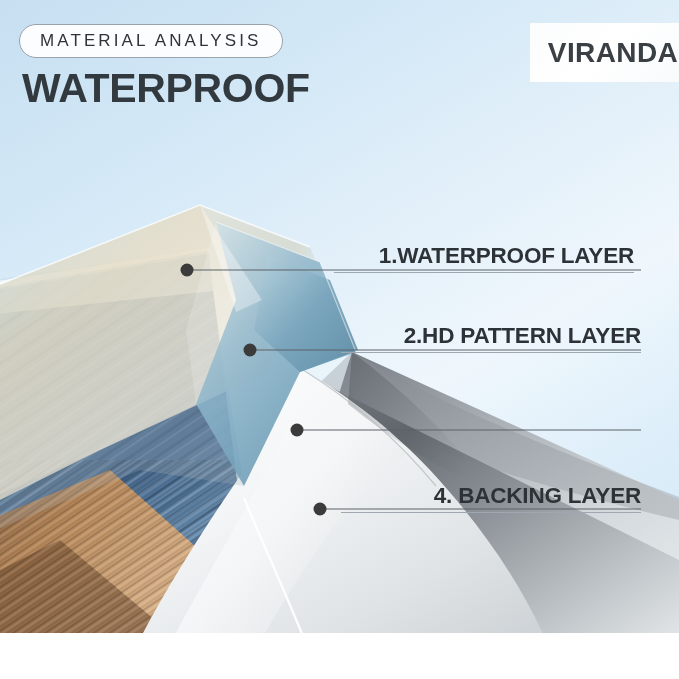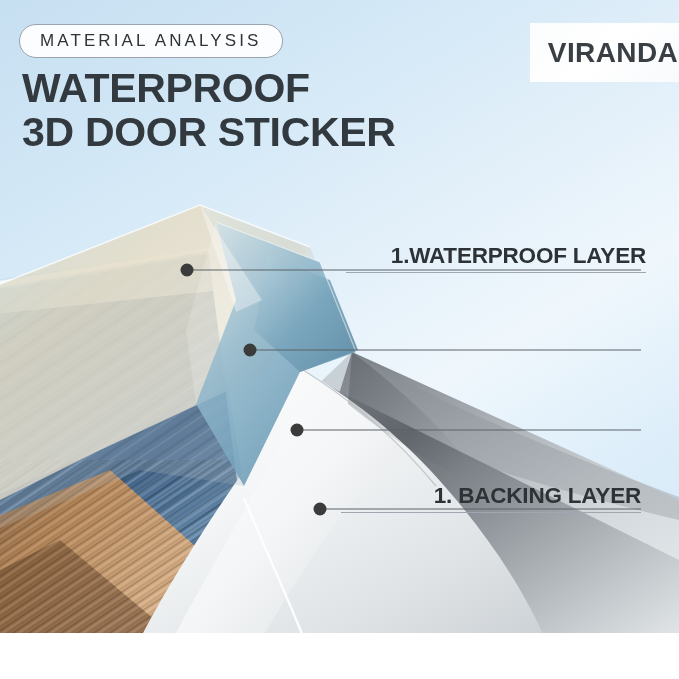--- a/index.html
+++ b/index.html
@@ -52,21 +52,21 @@
   .callout{position:absolute;white-space:nowrap;}
   .callout .txt{
     display:block;
     font-size:22.5px;font-weight:bold;color:#2d3236;
     letter-spacing:-.2px;
     text-align:right;
   }
   .callout .rule{
     display:block;height:1px;background:#9fa8b0;margin-top:3px;
   }
-  #c1{left:346px;top:243px;width:300px;}
+  #c1{left:334px;top:243px;width:300px;}
   #c2{left:341px;top:323px;width:300px;}
   #c3{left:341px;top:403px;width:300px;}
   #c4{left:341px;top:483px;width:300px;}
 </style>
 </head>
 <body>
 
 <div id="stage">
 
   <svg id="art" viewBox="0 0 679 679">
@@ -243,29 +243,32 @@
       <circle cx="320" cy="509" r="6.5"></circle>
     </g>
   </svg>
 
   <div class="badge">
     <span>MATERIAL ANALYSIS</span>
   </div>
 
   <div class="title">
     <span class="l1">WATERPROOF</span>
-    <span class="l2">3D DOOR STICKER</span>
   </div>
 
   <div class="logo">
     <span>VIRANDA</span>
   </div>
 
   <div class="callout" id="c1">
     <span class="txt">1.WATERPROOF LAYER</span>
     <span class="rule"></span>
   </div>
+  <div class="callout" id="c2">
+    <span class="txt">2.HD PATTERN LAYER</span>
+    <span class="rule"></span>
+  </div>
   <div class="callout" id="c4">
-    <span class="txt">1. BACKING LAYER</span>
+    <span class="txt">4. BACKING LAYER</span>
     <span class="rule"></span>
   </div>
 
 </div>
 
 </body></html>

